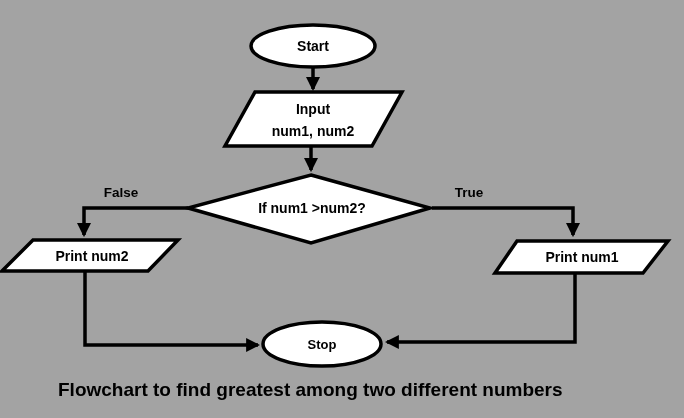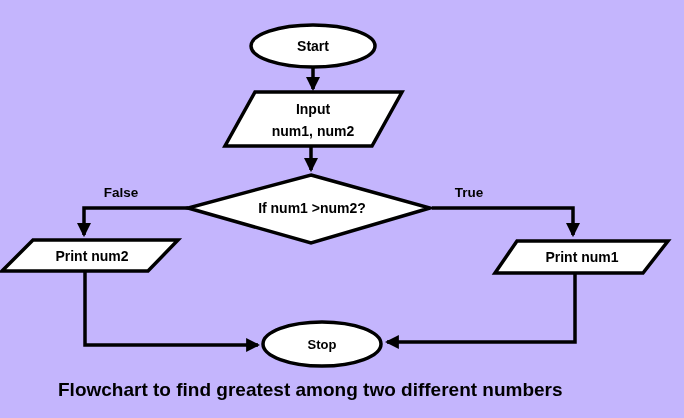--- a/index.html
+++ b/index.html
@@ -7,21 +7,21 @@
     padding: 0;
     background: #ffffff;
     width: 684px;
     height: 418px;
     overflow: hidden;
   }
   .stage {
     position: relative;
     width: 684px;
     height: 418px;
-    background: #c4b5fd;
+    background: #a3a3a3;
   }
   svg {
     display: block;
     width: 684px;
     height: 418px;
   }
   .node-shape {
     fill: #ffffff;
     stroke-width: 3.5;
     stroke-linejoin: miter;

